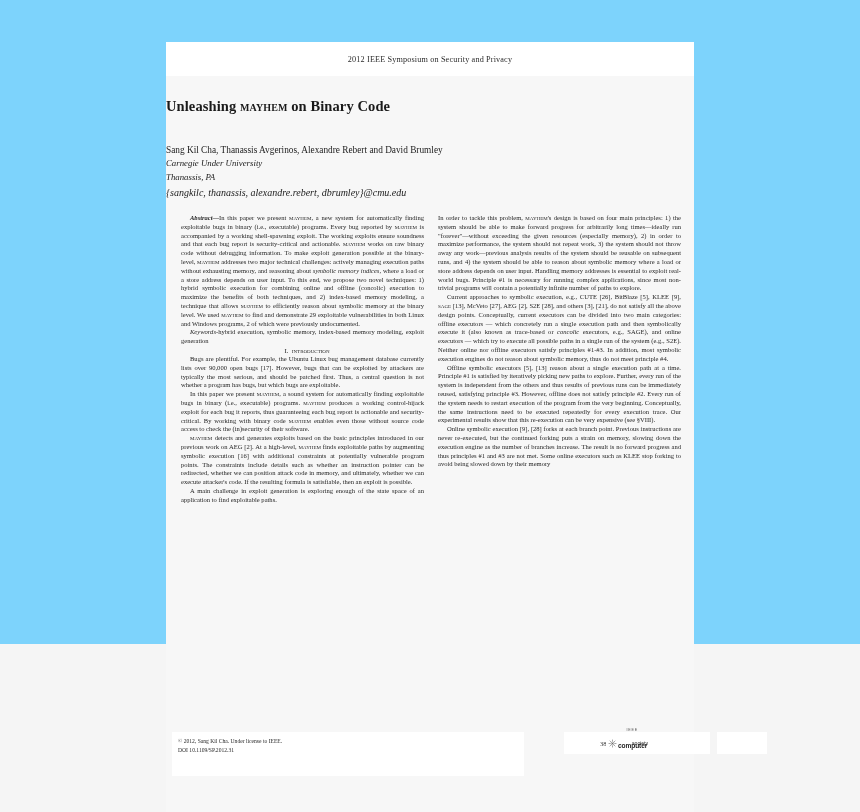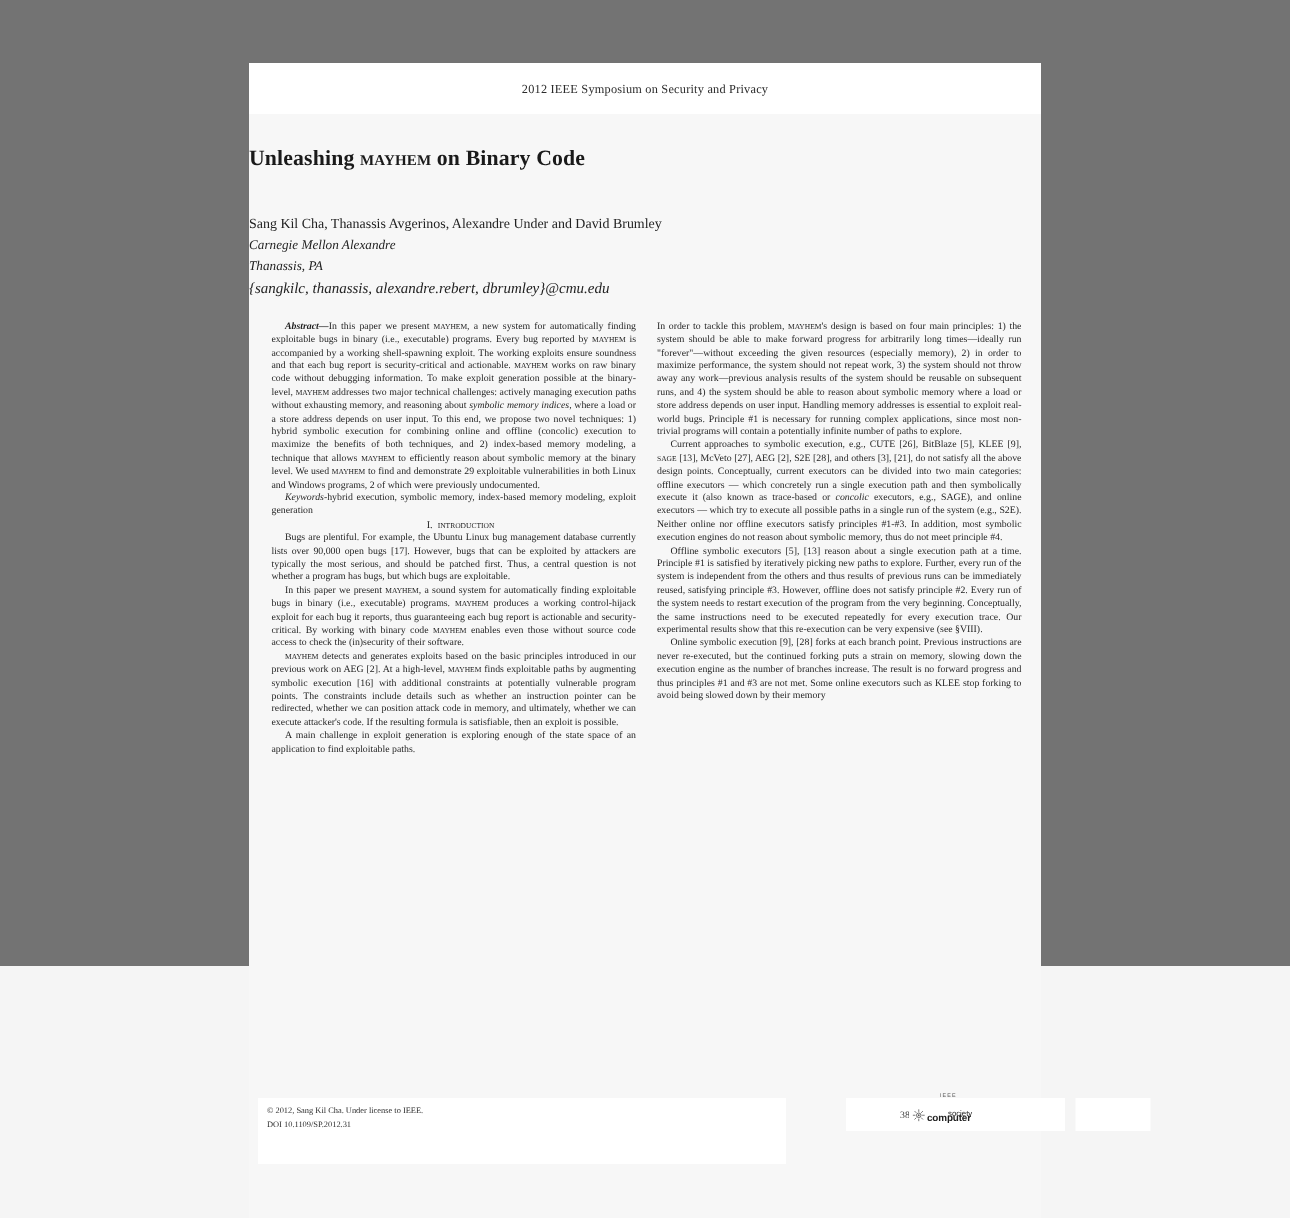--- a/index.html
+++ b/index.html
@@ -11,21 +11,21 @@
     width: 860px;
     height: 812px;
     font-family: "Liberation Serif", serif;
     overflow: hidden;
   }
 
   .canvas {
     position: relative;
     width: 860px;
     height: 644px;
-    background: #737373;
+    background: #7dd3fc;
   }
 
   
   .page {
     position: absolute;
     left: 166px;
     top: 42px;
     width: 528px;
     height: 770px;
     background: #f7f7f7;
@@ -234,22 +234,22 @@
 
 <div class="canvas">
   <div class="page">
 
     <div class="header-band">
       <div class="conf-title">2012 IEEE Symposium on Security and Privacy</div>
     </div>
 
     <div class="title-block">
       <div class="paper-title"><span>Unleashing </span><span class="sc">Mayhem</span><span> on Binary Code</span></div>
-      <div class="authors">Sang Kil Cha, Thanassis Avgerinos, Alexandre Under and David Brumley</div>
-      <div class="affil">Carnegie Mellon Alexandre</div>
+      <div class="authors">Sang Kil Cha, Thanassis Avgerinos, Alexandre Rebert and David Brumley</div>
+      <div class="affil">Carnegie Under University</div>
       <div class="affil">Thanassis, PA</div>
       <div class="emails">{sangkilc, thanassis, alexandre.rebert, dbrumley}@cmu.edu</div>
     </div>
 
     <div class="body-cols">
 
       <div class="col">
 
         <p><span class="bi">Abstract</span><span class="bi">—</span><span>In this paper we present </span><span class="sc">Mayhem</span><span>, a new system for automatically finding exploitable bugs in binary (i.e., executable) programs. Every bug reported by </span><span class="sc">Mayhem</span><span> is accompanied by a working shell-spawning exploit. The working exploits ensure soundness and that each bug report is security-critical and actionable. </span><span class="sc">Mayhem</span><span> works on raw binary code without debugging information. To make exploit generation possible at the binary-level, </span><span class="sc">Mayhem</span><span> addresses two major technical challenges: actively managing execution paths without exhausting memory, and reasoning about </span><span class="it">symbolic memory indices</span><span>, where a load or a store address depends on user input. To this end, we propose two novel techniques: 1) hybrid symbolic execution for combining online and offline (concolic) execution to maximize the benefits of both techniques, and 2) index-based memory modeling, a technique that allows </span><span class="sc">Mayhem</span><span> to efficiently reason about symbolic memory at the binary level. We used </span><span class="sc">Mayhem</span><span> to find and demonstrate 29 exploitable vulnerabilities in both Linux and Windows programs, 2 of which were previously undocumented.</span></p>
 

